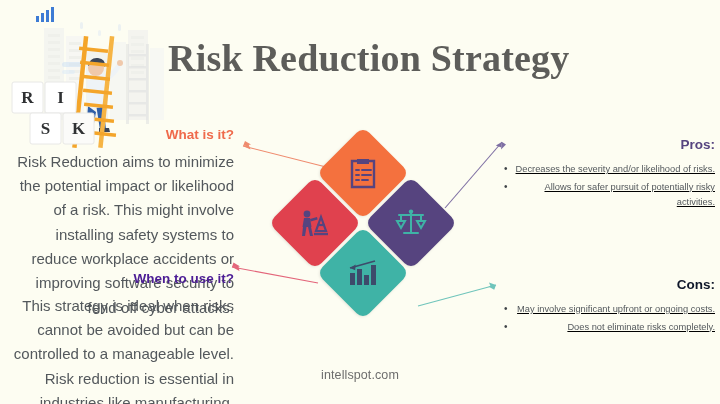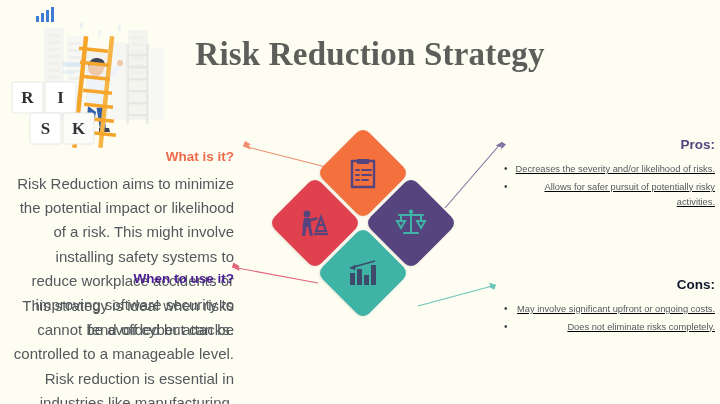--- a/index.html
+++ b/index.html
@@ -17,48 +17,47 @@
     position: relative;
     width: 720px;
     height: 404px;
     background: #fdfdf2;
     overflow: hidden;
   }
 
   
   #title {
     position: absolute;
-    left: 160px;
+    left: 168px;
     top: 36px;
     width: 420px;
-    text-align: center;
     font-family: "Liberation Serif", serif;
     font-weight: bold;
-    font-size: 33px;
+    font-size: 38px;
     letter-spacing: 0.2px;
     color: #5d5d5a;
     white-space: nowrap;
   }
 
   
   #illustration {
     position: absolute;
     left: 0;
     top: 0;
     width: 185px;
     height: 150px;
   }
 
   
   .left-block {
     position: absolute;
     width: 222px;
     text-align: right;
   }
-  #block-what { left: 12px; top: 150px; }
+  #block-what { left: 12px; top: 128px; }
   #block-when { left: 12px; top: 272px; }
 
   .left-head {
     font-size: 13.5px;
     font-weight: bold;
     margin: 0 0 7px 0;
     line-height: 1.1;
   }
   #what-head { color: #ef6a4b; }
   #when-head { color: #4c1d95; }
@@ -395,14 +394,15 @@
             <rect x="24" y="7" width="5" height="20"></rect>
           </g>
           <path d="M3 10 L28 3" stroke="#3d4a6b" stroke-width="1.8" fill="none"></path>
           <path d="M3 10 l5.6 -3.4 l-0.4 5.6 z" fill="#3d4a6b"></path>
         </svg>
       </span>
     </div>
 
   </div>
 
+  <div id="footer">intellspot.com</div>
 
 </div>
 
 </body></html>

